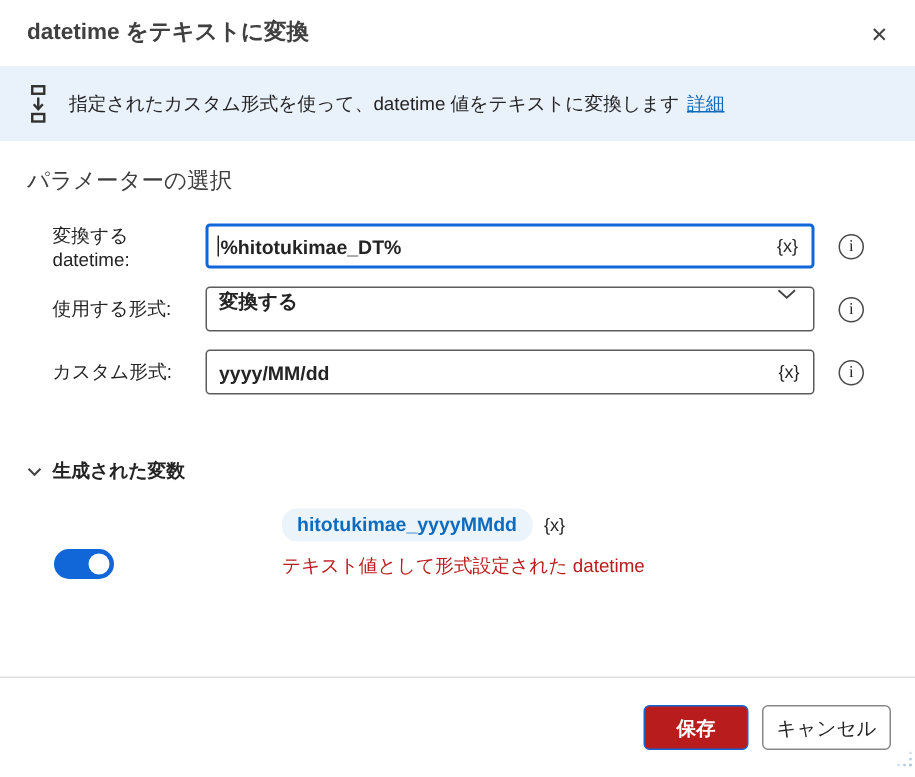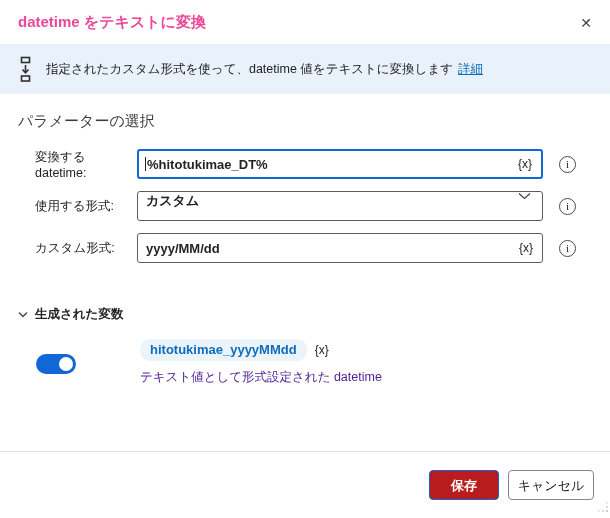--- a/index.html
+++ b/index.html
@@ -15,21 +15,21 @@
     width: 610px; height: 518px;
     background: #ffffff;
     overflow: hidden;
   }
 
   
   .header {
     display: flex; justify-content: space-between; align-items: flex-start;
     padding: 11px 10px 0 18px;
   }
-  .title { font-size: 15px; font-weight: 700; color: #ec4899; line-height: 22px; }
+  .title { font-size: 15px; font-weight: 700; color: #404040; line-height: 22px; }
   .close-btn {
     border: none; background: transparent; cursor: pointer;
     font-size: 14px; color: #424242; line-height: 18px;
     padding: 3px 8px; font-family: "Liberation Sans", sans-serif;
   }
 
   
   .banner {
     margin-top: 9px;
     min-height: 50px;
@@ -97,42 +97,42 @@
     flex: 0 0 auto;
     width: 17px; height: 17px; margin-left: 16px;
     border: 1px solid #494949; border-radius: 50%;
     display: flex; align-items: center; justify-content: center;
     font-family: "Liberation Serif", serif;
     font-size: 11px; color: #242424; background: #fff;
     cursor: pointer;
   }
 
   
-  .genvar-row { display: flex; align-items: center; margin: 16px 0 0 36px; }
+  .genvar-row { display: flex; align-items: flex-end; margin: 16px 0 0 36px; gap: 48px; }
   .toggle {
     position: relative; flex: 0 0 auto;
     width: 40px; height: 20px; margin-top: 2px;
     background: #1267d8; border-radius: 10px;
     cursor: pointer;
   }
   .toggle-knob {
     position: absolute; top: 3px; right: 3px;
     width: 14px; height: 14px; border-radius: 50%;
     background: #ffffff;
   }
   .genvar-main { margin-left: 64px; }
   .pill-line { display: flex; align-items: center; }
   .var-pill {
     background: #ebf3fb; color: #0f6cbd;
     font-size: 13px; font-weight: 700;
     padding: 3px 10px 4px; border-radius: 10px;
     cursor: pointer;
   }
   .pill-fx { font-size: 12px; color: #242424; margin-left: 8px; }
-  .genvar-desc { margin-top: 8px; font-size: 12.5px; color: #4c1d95; }
+  .genvar-desc { margin-top: 8px; font-size: 12.5px; color: #b91c1c; }
 
   
   .footer {
     position: absolute; left: 0; right: 0; bottom: 0;
     height: 67px;
     border-top: 1px solid #e1e1e1;
     display: flex; justify-content: flex-end; align-items: center;
     padding-right: 16px;
   }
   .btn {
@@ -185,21 +185,21 @@
       <div class="control focused">
         <input type="text" value="%hitotukimae_DT%" style="">
         <button class="fx-btn">{x}</button>
       </div>
       <span class="info-icon">i</span>
     </div>
 
     <div class="row">
       <span class="row-label">使用する形式:</span>
       <div class="control selectbox">
-        <span class="select-value">カスタム</span>
+        <span class="select-value">変換する</span>
         <span class="select-chev">
           <svg width="13" height="8" viewBox="0 0 13 8">
               <polyline points="1,1.5 6.5,6.5 12,1.5" fill="none" stroke="#424242" stroke-width="1.2"></polyline>
             </svg>
         </span>
       </div>
       <span class="info-icon">i</span>
     </div>
 
     <div class="row">

